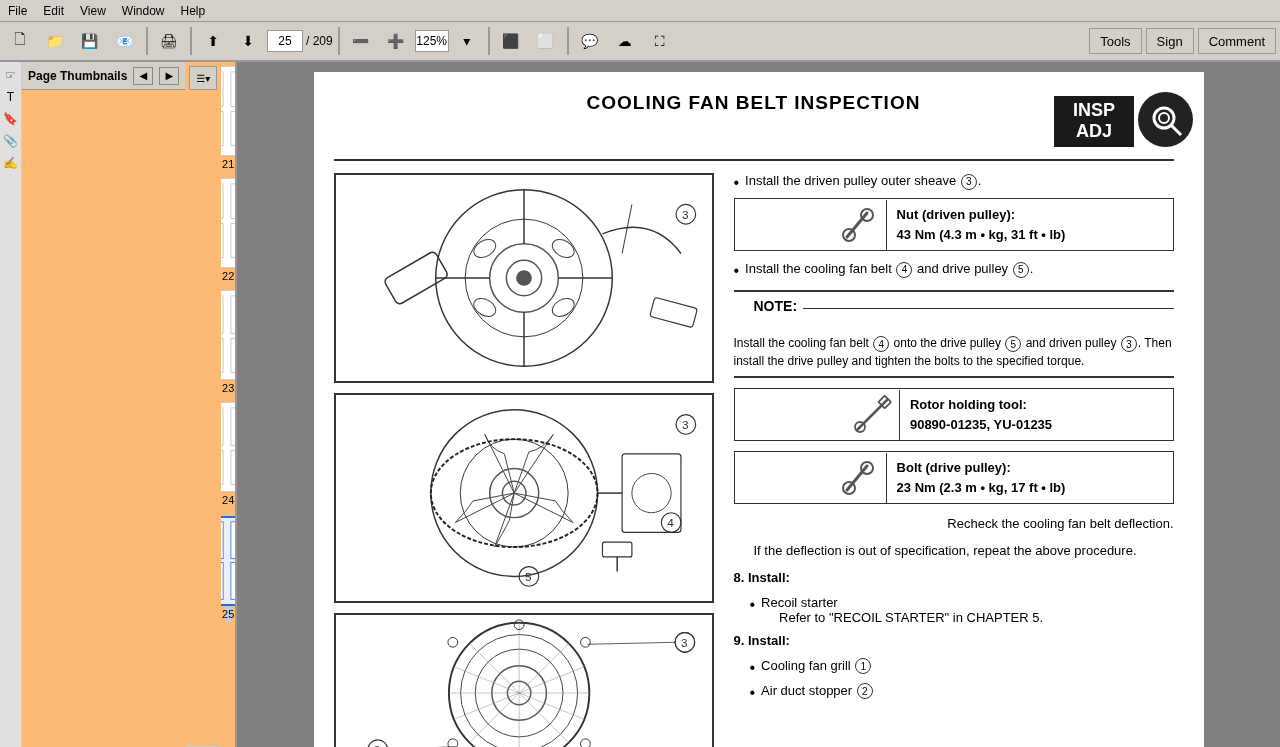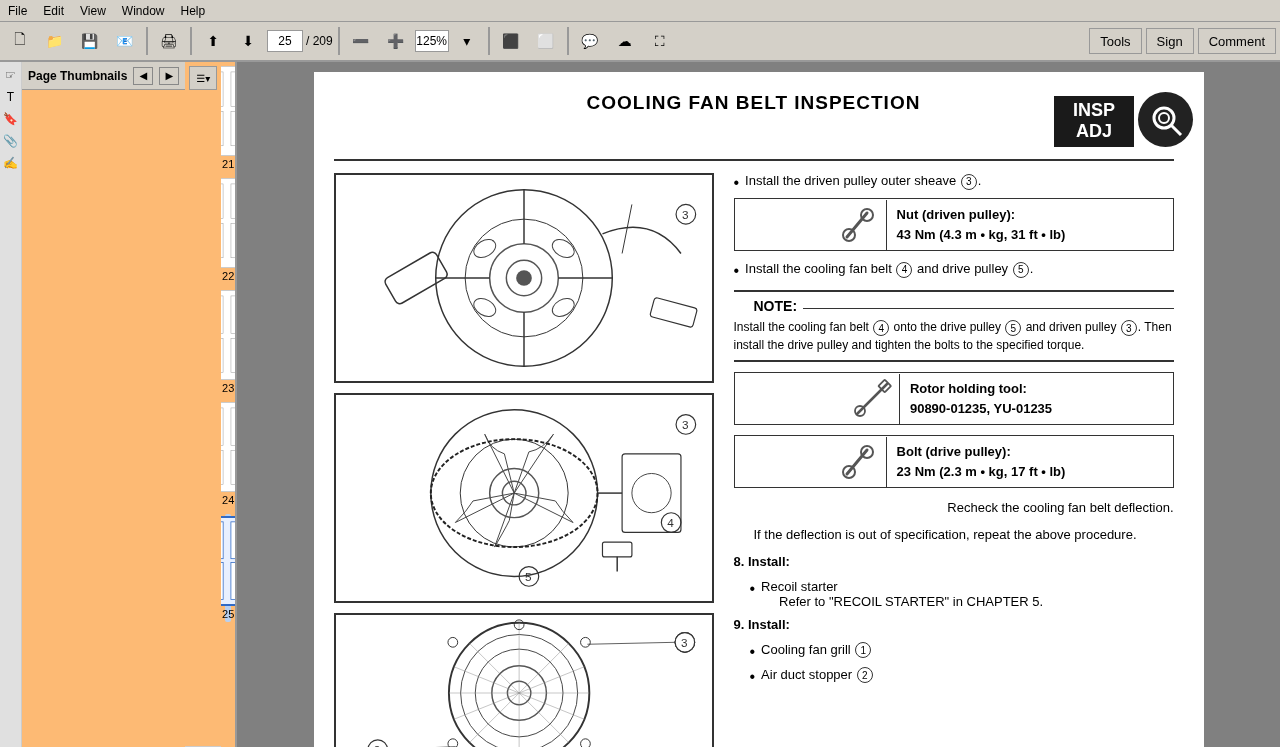--- a/index.html
+++ b/index.html
@@ -660,21 +660,21 @@
           </div>
 
           <div class="bullet-item">
             <span class="bullet-dot">•</span>
             <span>
               Install the cooling fan belt <span class="circle-num">4</span> and drive pulley <span class="circle-num">5</span>.
             </span>
           </div>
 
           <div class="note-box">
-            <div style="display:flex; align-items:center; gap:6px; margin-bottom:0;padding-left:20px;">
+            <div style="display:flex; align-items:center; gap:6px; margin-bottom:16px;padding-left:20px;">
               <span class="note-label">NOTE:</span>
               <div style="flex:1; border-top:1px solid #333;"></div>
             </div>
             <div class="note-text">
               Install the cooling fan belt <span class="circle-num">4</span> onto the drive pulley <span class="circle-num">5</span> and driven pulley <span class="circle-num">3</span>. Then install the drive pulley and tighten the bolts to the specified torque.
             </div>
           </div>
 
           <div class="spec-box">
             <div class="spec-icon-area">

